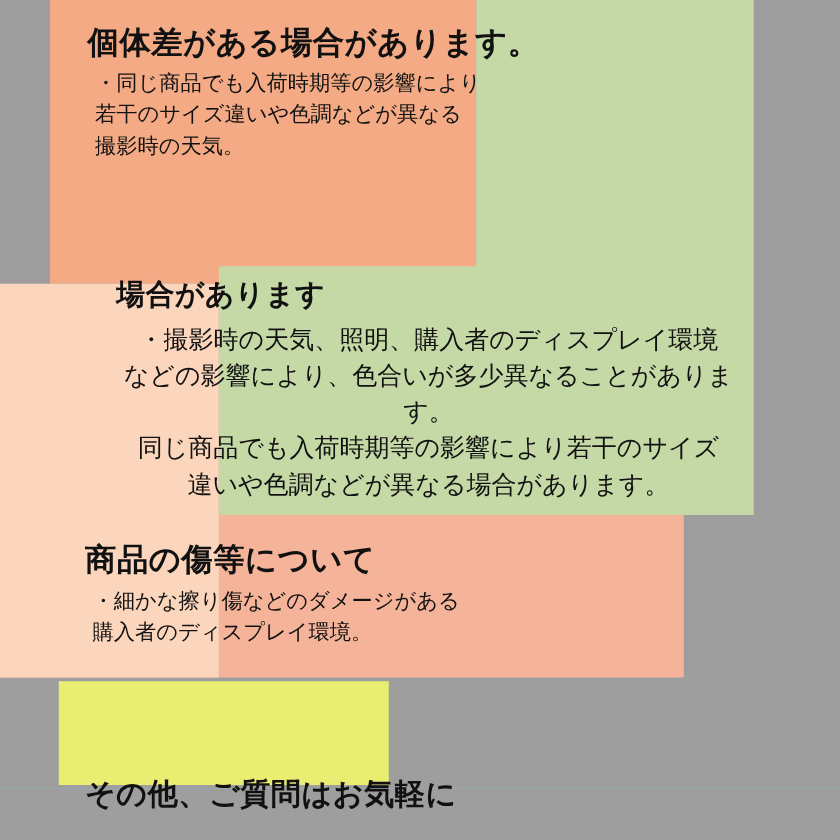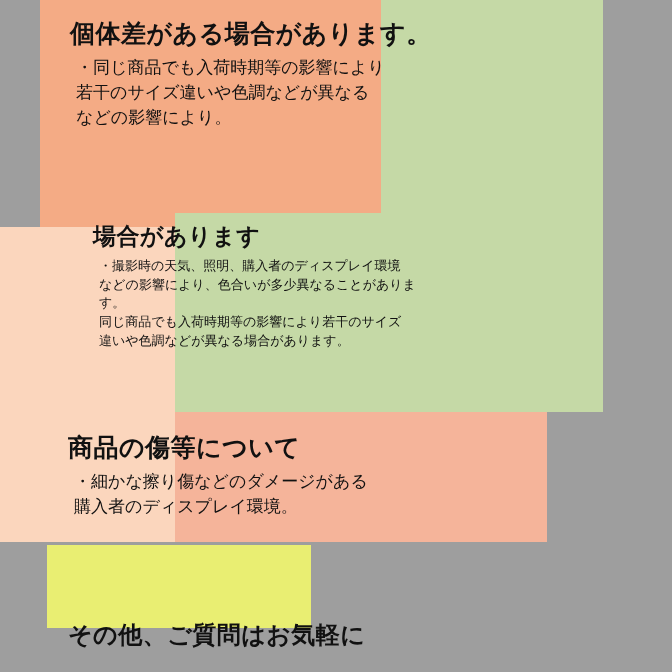--- a/index.html
+++ b/index.html
@@ -51,21 +51,21 @@
   .sec-body {
     font-size: 17px;
     line-height: 1.45;
     margin: 6px;
   }
   .sec-body div { white-space: nowrap; }
 
   #sec1 { left: 70px; top: 18px; }
   #sec2 { left: 93px; top: 222px; }
   #sec2 .sec-title { font-size: 23px; }
-  #sec2 .sec-body  { font-size: 13px; }
+  #sec2 .sec-body  { font-size: 20px; text-align: center; }
   #sec3 { left: 68px; top: 432px; }
   #sec4 { left: 68px; top: 620px; }
   #sec4 .sec-title { font-size: 24px; }
 </style>
 </head>
 <body>
 
 <div id="page">
 
   <div class="block blk-gray-top"></div>
@@ -77,21 +77,21 @@
   <div class="block blk-salmon-low"></div>
   <div class="block blk-peach-low"></div>
   <div class="block blk-yellow"></div>
   <div class="block blk-gray-bottom"></div>
 
   <div class="section" id="sec1">
     <h2 class="sec-title">個体差がある場合があります。</h2>
     <div class="sec-body">
       <div>・同じ商品でも入荷時期等の影響により</div>
       <div>若干のサイズ違いや色調などが異なる</div>
-      <div>などの影響により。</div>
+      <div>撮影時の天気。</div>
     </div>
   </div>
 
   <div class="section" id="sec2">
     <h2 class="sec-title">場合があります</h2>
     <div class="sec-body">
       <div>・撮影時の天気、照明、購入者のディスプレイ環境</div>
       <div>などの影響により、色合いが多少異なることがありま</div>
       <div>す。</div>
       <div>同じ商品でも入荷時期等の影響により若干のサイズ</div>

